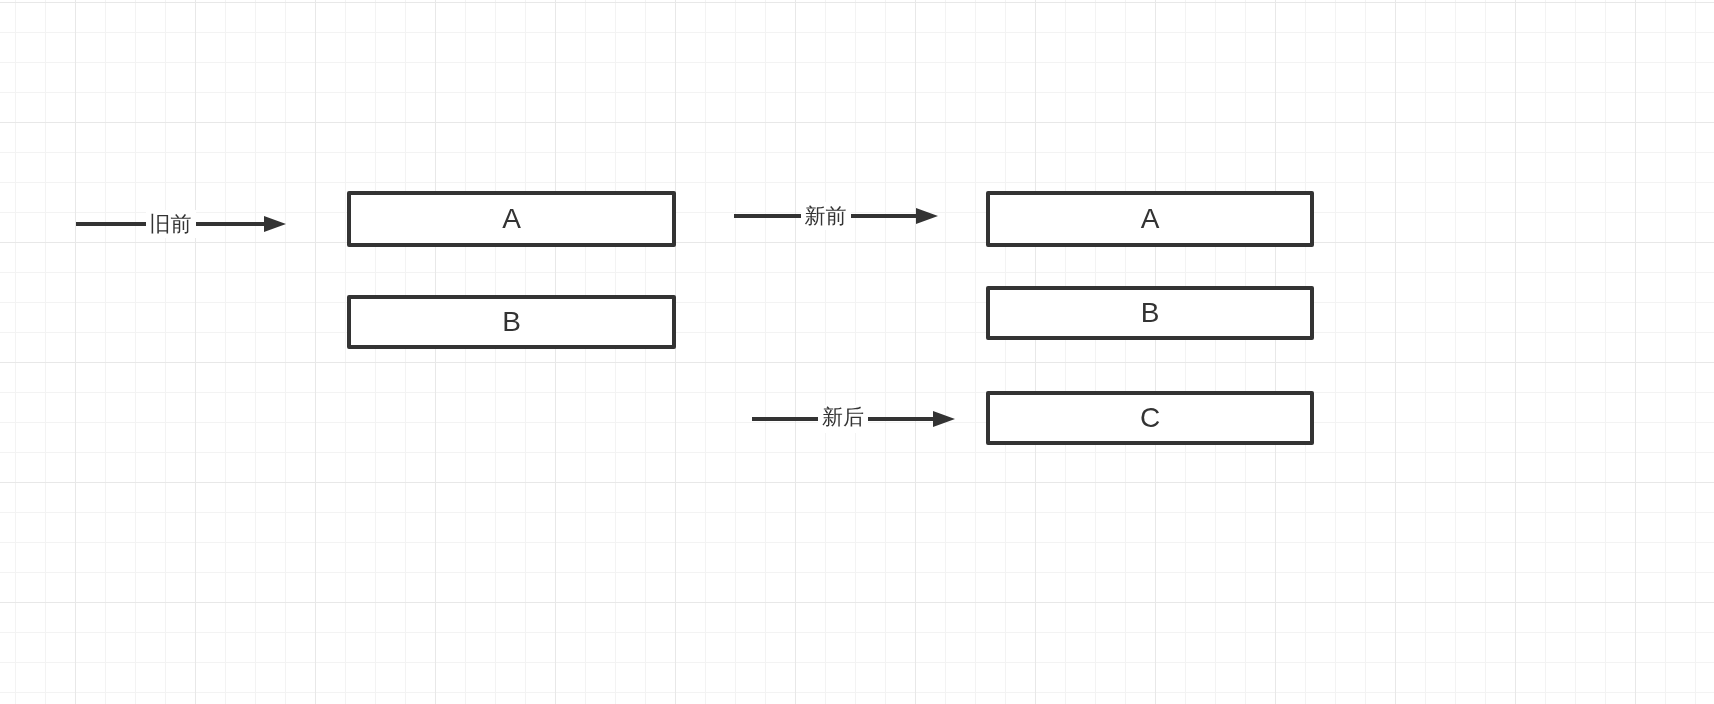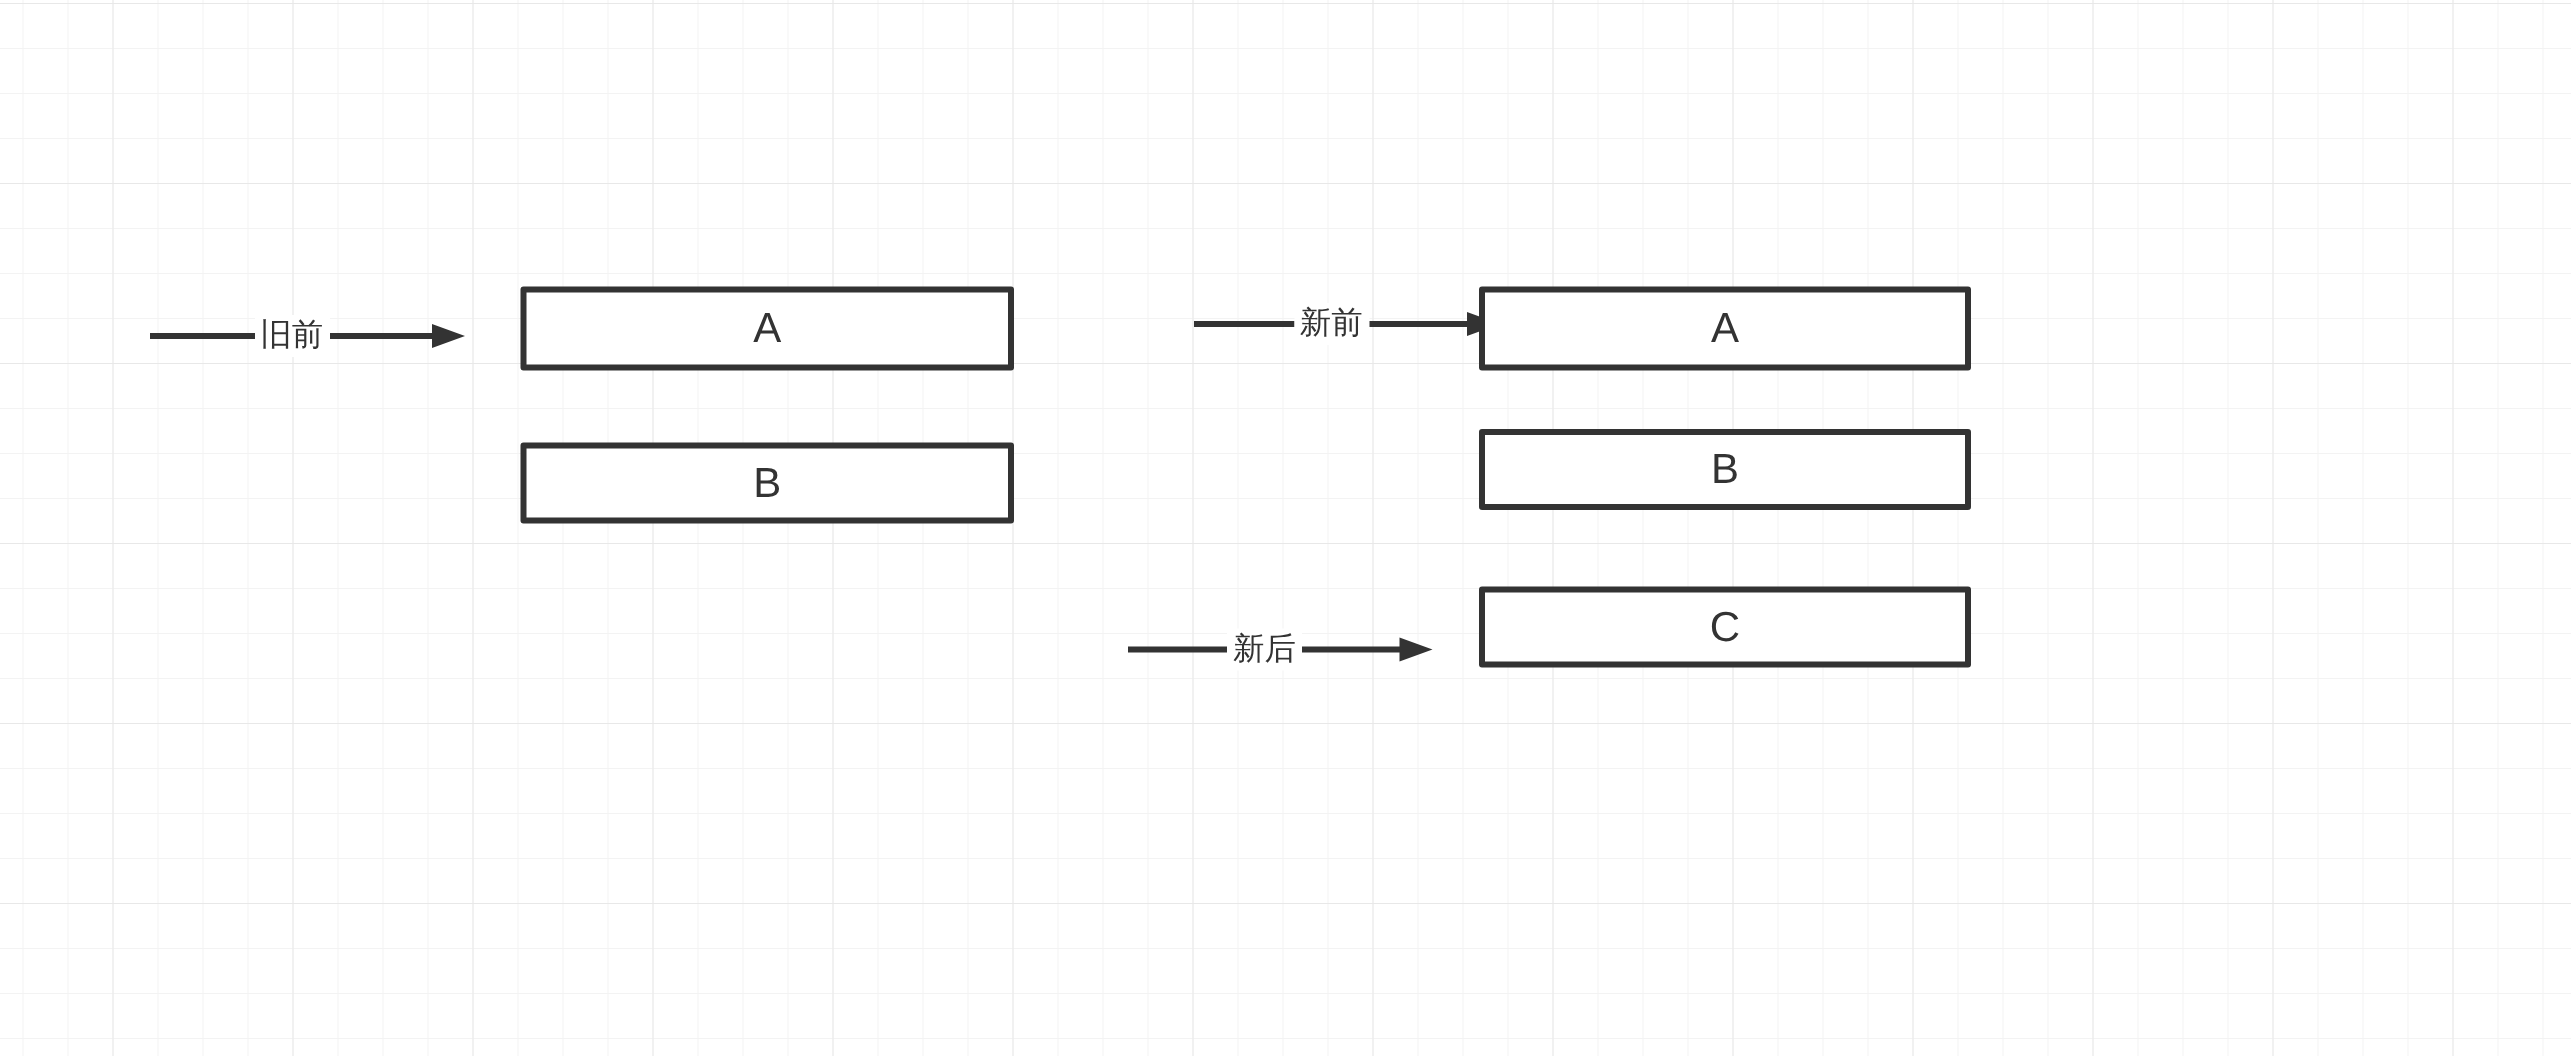--- a/index.html
+++ b/index.html
@@ -59,28 +59,28 @@
   .arrowhead {
     width: 0;
     height: 0;
     border-left: 22px solid #333333;
     border-top: 8px solid transparent;
     border-bottom: 8px solid transparent;
     margin-left: -1px;
   }
 
   
-  .arrow-old-front { left: 100px;  top: 208px; width: 210px; }
+  .arrow-old-front { left: 76px;  top: 208px; width: 210px; }
   .arrow-old-back  { left: 85px;  top: 306px; width: 210px; }
   .node-old-a { left: 347px; top: 191px; width: 329px; height: 56px; }
   .node-old-b { left: 347px; top: 295px; width: 329px; height: 54px; }
 
   
-  .arrow-new-front { left: 796px; top: 200px; width: 204px; }
-  .arrow-new-back  { left: 752px; top: 417px; width: 203px; }
+  .arrow-new-front { left: 734px; top: 200px; width: 204px; }
+  .arrow-new-back  { left: 752px; top: 403px; width: 203px; font-family: Liberation Mono, monospace; }
   .node-new-a { left: 986px; top: 191px; width: 328px; height: 56px; }
   .node-new-b { left: 986px; top: 286px; width: 328px; height: 54px; }
   .node-new-c { left: 986px; top: 391px; width: 328px; height: 54px; }
 </style>
 </head>
 <body>
 
 <div class="canvas">
 
   <div class="arrow arrow-old-front">

